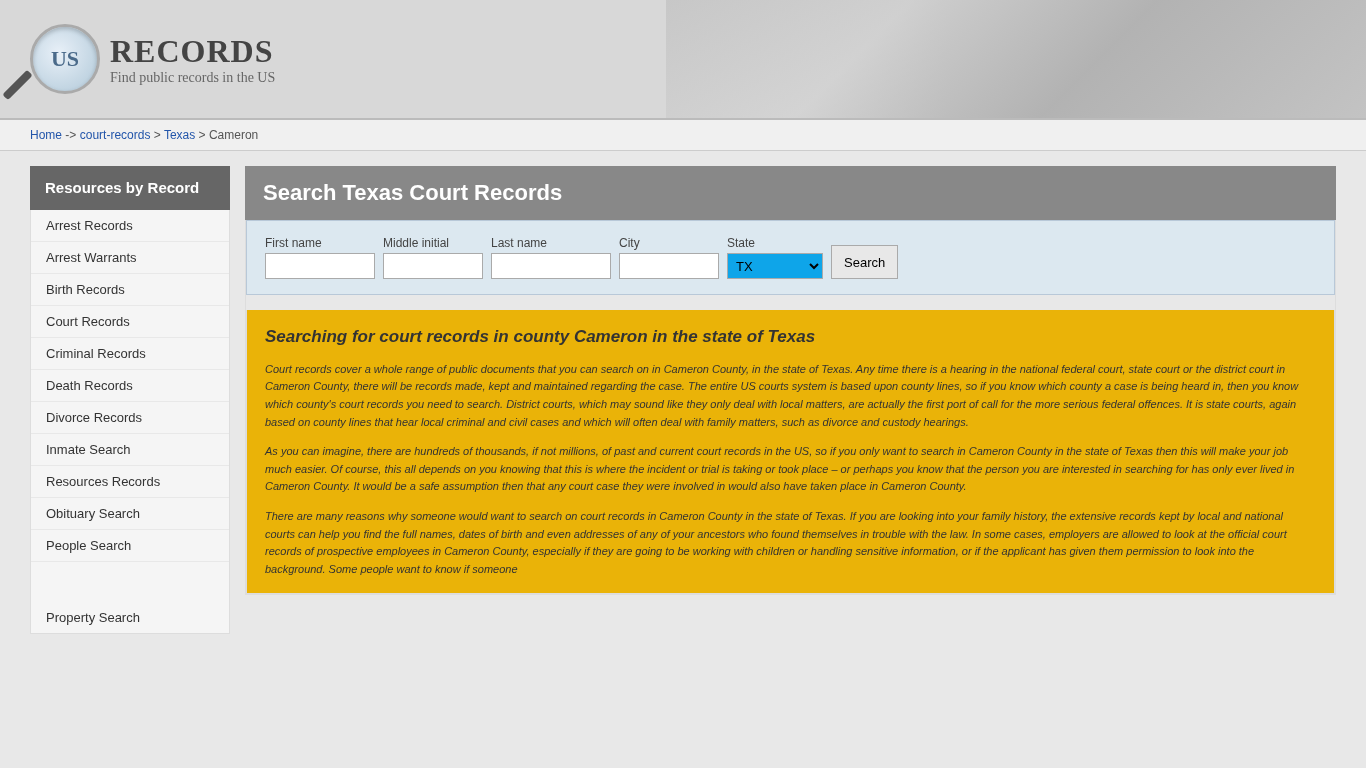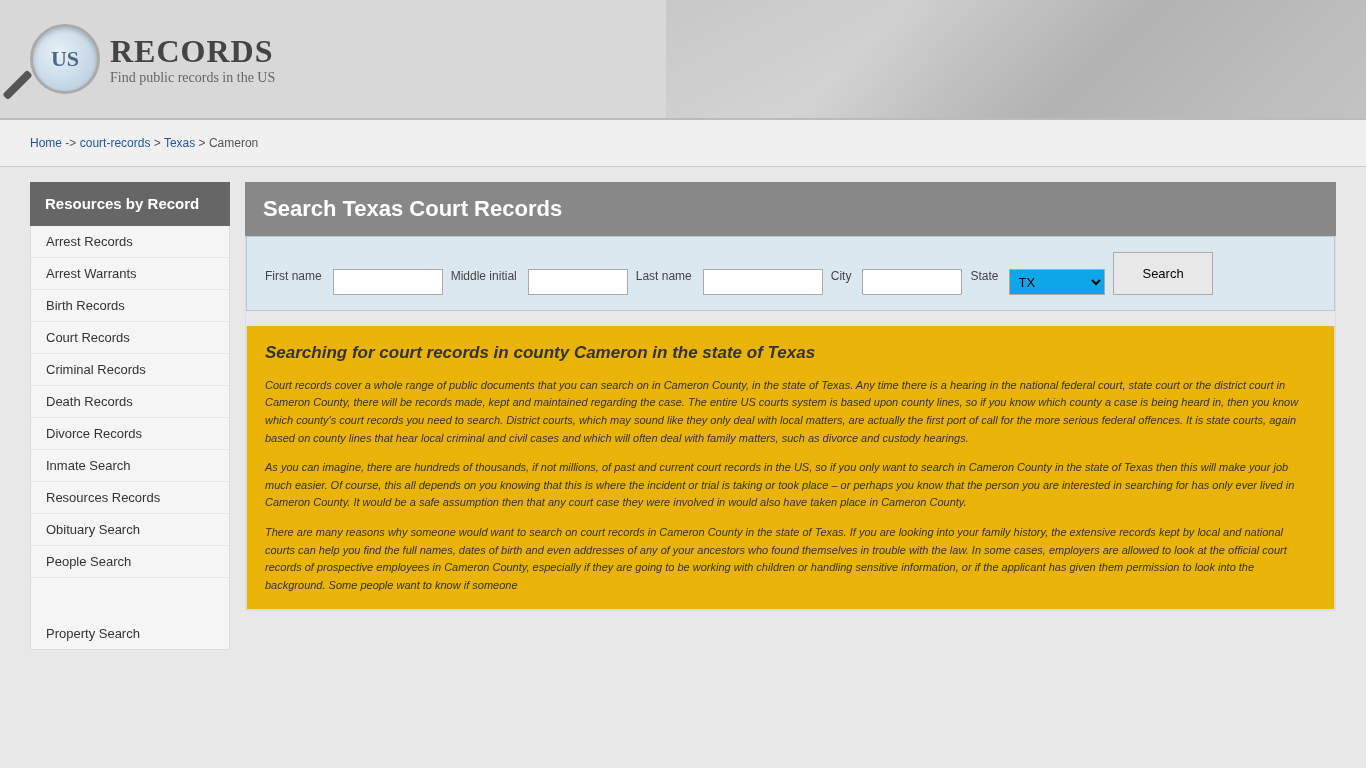--- a/index.html
+++ b/index.html
@@ -73,21 +73,21 @@
       width: 100%;
       height: 100%;
       background: linear-gradient(135deg, #c0c0c0 0%, #d8d8d8 30%, #b0b0b0 60%, #c8c8c8 100%);
       opacity: 0.7;
     }
 
     
     #breadcrumb {
       background: #f0f0f0;
       border-bottom: 1px solid #ccc;
-      padding: 16px 30px;
+      padding: 8px 30px;
       font-size: 12px;
     }
     #breadcrumb a {
       color: #2255aa;
       text-decoration: none;
     }
     #breadcrumb span { color: #555; }
 
     
     #main-container {
@@ -148,22 +148,22 @@
       margin-bottom: 15px;
     }
     .search-fields {
       display: flex;
       align-items: flex-end;
       gap: 8px;
       flex-wrap: wrap;
     }
     .search-field {
       display: flex;
-      flex-direction: row;
-      gap: 11px;
+      flex-direction: column;
+      gap: 3px;
     }
     .search-field label {
       font-size: 12px;
       color: #444;
     }
     .search-field input {
       border: 1px solid #aaa;
       padding: 4px 6px;
       font-size: 13px;
       background: #fff;
@@ -177,24 +177,24 @@
       height: 26px;
       width: 96px;
     }
     .search-field.first-name input { width: 110px; }
     .search-field.last-name input { width: 120px; }
     .search-field.middle-initial input { width: 100px; }
     .search-field.city input { width: 100px; }
     .search-btn {
       background: #e8e8e8;
       border: 1px solid #aaa;
-      padding: 4px 28px;
+      padding: 4px 12px;
       font-size: 13px;
       cursor: pointer;
-      height: 43px;
+      height: 34px;
     }
 
     .article-content {
       background: #eab308;
       padding: 15px 18px;
       border: 1px solid #ddd;
       border-top: none;
       font-style: italic;
     }
     .article-title {

